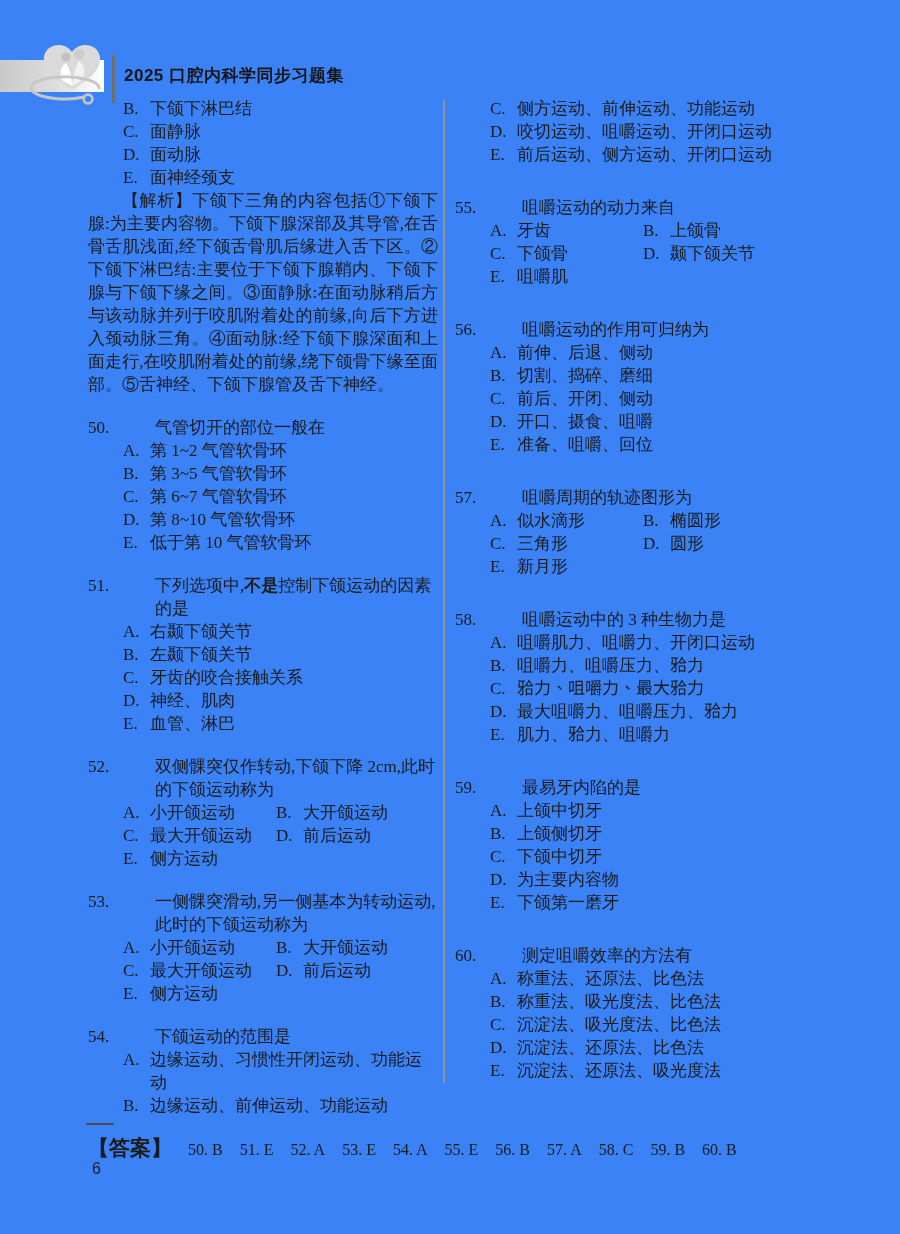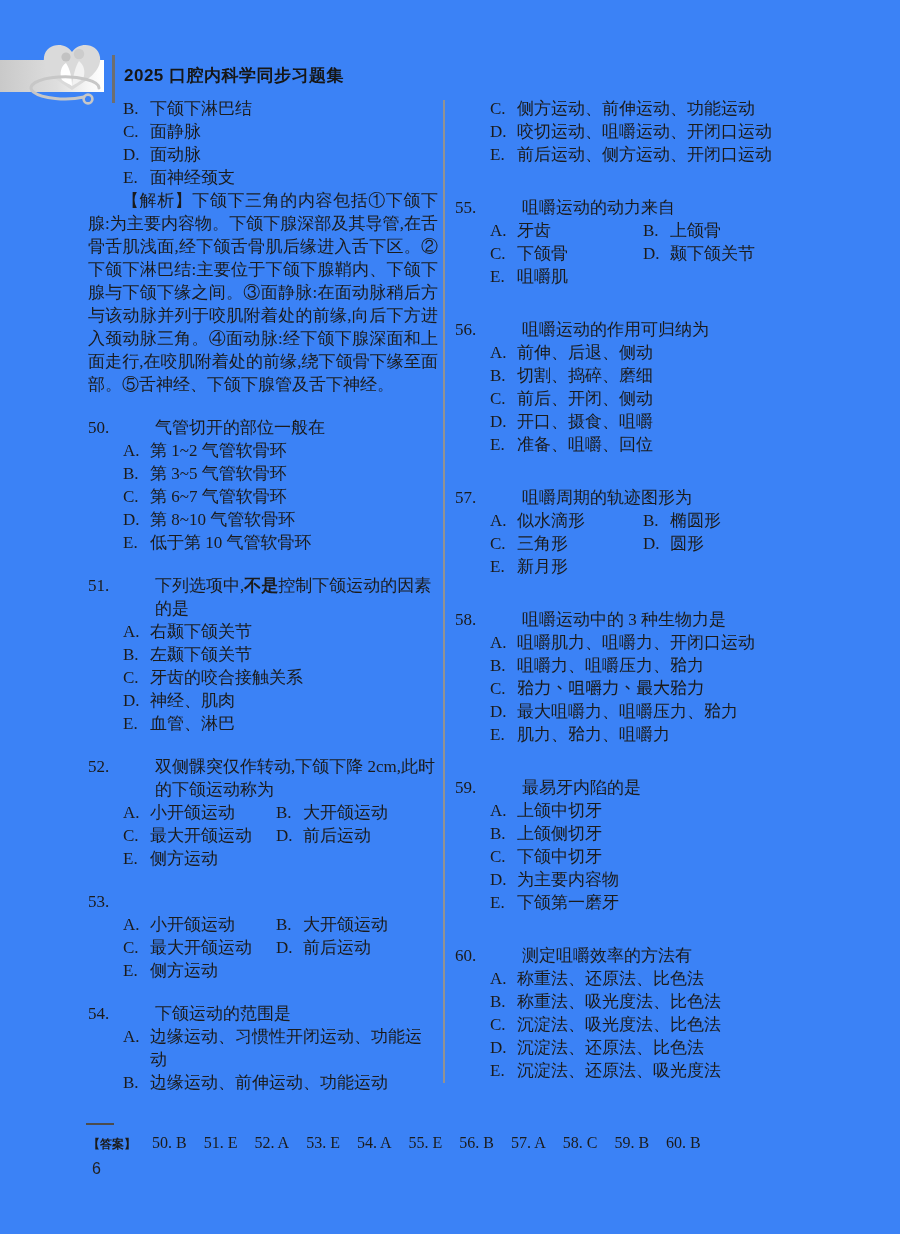--- a/index.html
+++ b/index.html
@@ -35,21 +35,21 @@
   .q-num{flex:0 0 35px;}
   .q-stem{flex:1;padding-left:32px;}
   .q-stem b{font-family:"Liberation Sans","DejaVu Sans",sans-serif;font-weight:700;}
 
   .analysis{margin:0;text-align:justify;text-indent:2em;}
   .analysis .tag{font-weight:400;font-family:"Liberation Sans","DejaVu Sans",sans-serif;}
 
   
   .answers-rule{position:absolute;left:86px;top:1123px;width:28px;height:2px;background:#4c4c4c;}
   .answers{position:absolute;left:88px;top:1134px;width:760px;font-size:16px;white-space:nowrap;}
-  .answers-label{font-weight:700;font-size:12px;margin-right:16px;
+  .answers-label{font-weight:700;font-size:21px;margin-right:16px;
                  font-family:"Liberation Sans","DejaVu Sans",sans-serif;}
   .answer-item{margin-right:17px;}
   .page-number{position:absolute;left:92px;top:1160px;
                font-family:"Liberation Sans","DejaVu Sans",sans-serif;font-size:16px;color:#222;}
 </style>
 </head>
 <body>
 
 <div class="page">
 
@@ -168,20 +168,21 @@
         <div class="opt-grid">
           <div class="opt first">
             <span class="opt-label">E.</span>
             <span class="opt-text">侧方运动</span>
           </div>
         </div>
       </div>
       <div class="question">
         <div class="q-head">
           <span class="q-num">53.</span>
+          <span class="q-stem"><span>一侧髁突滑动,另一侧基本为转动运动,此时的下颌运动称为</span></span>
         </div>
         <div class="opt-grid">
           <div class="opt first">
             <span class="opt-label">A.</span>
             <span class="opt-text">小开颌运动</span>
           </div>
           <div class="opt second">
             <span class="opt-label">B.</span>
             <span class="opt-text">大开颌运动</span>
           </div>

